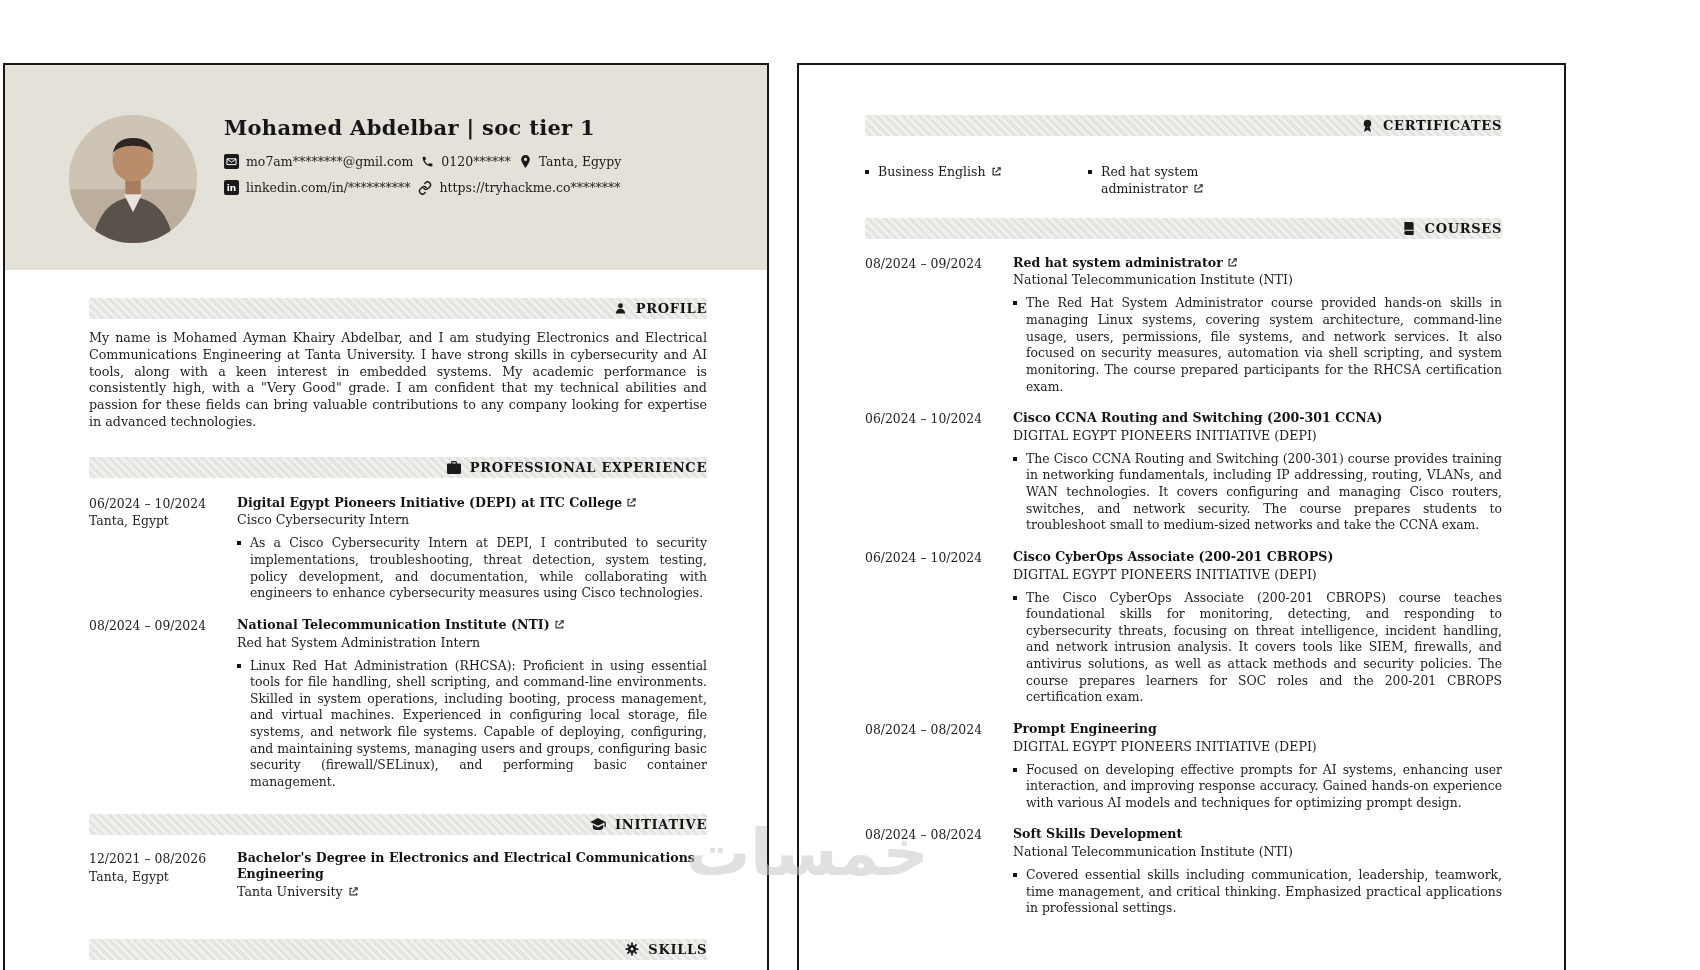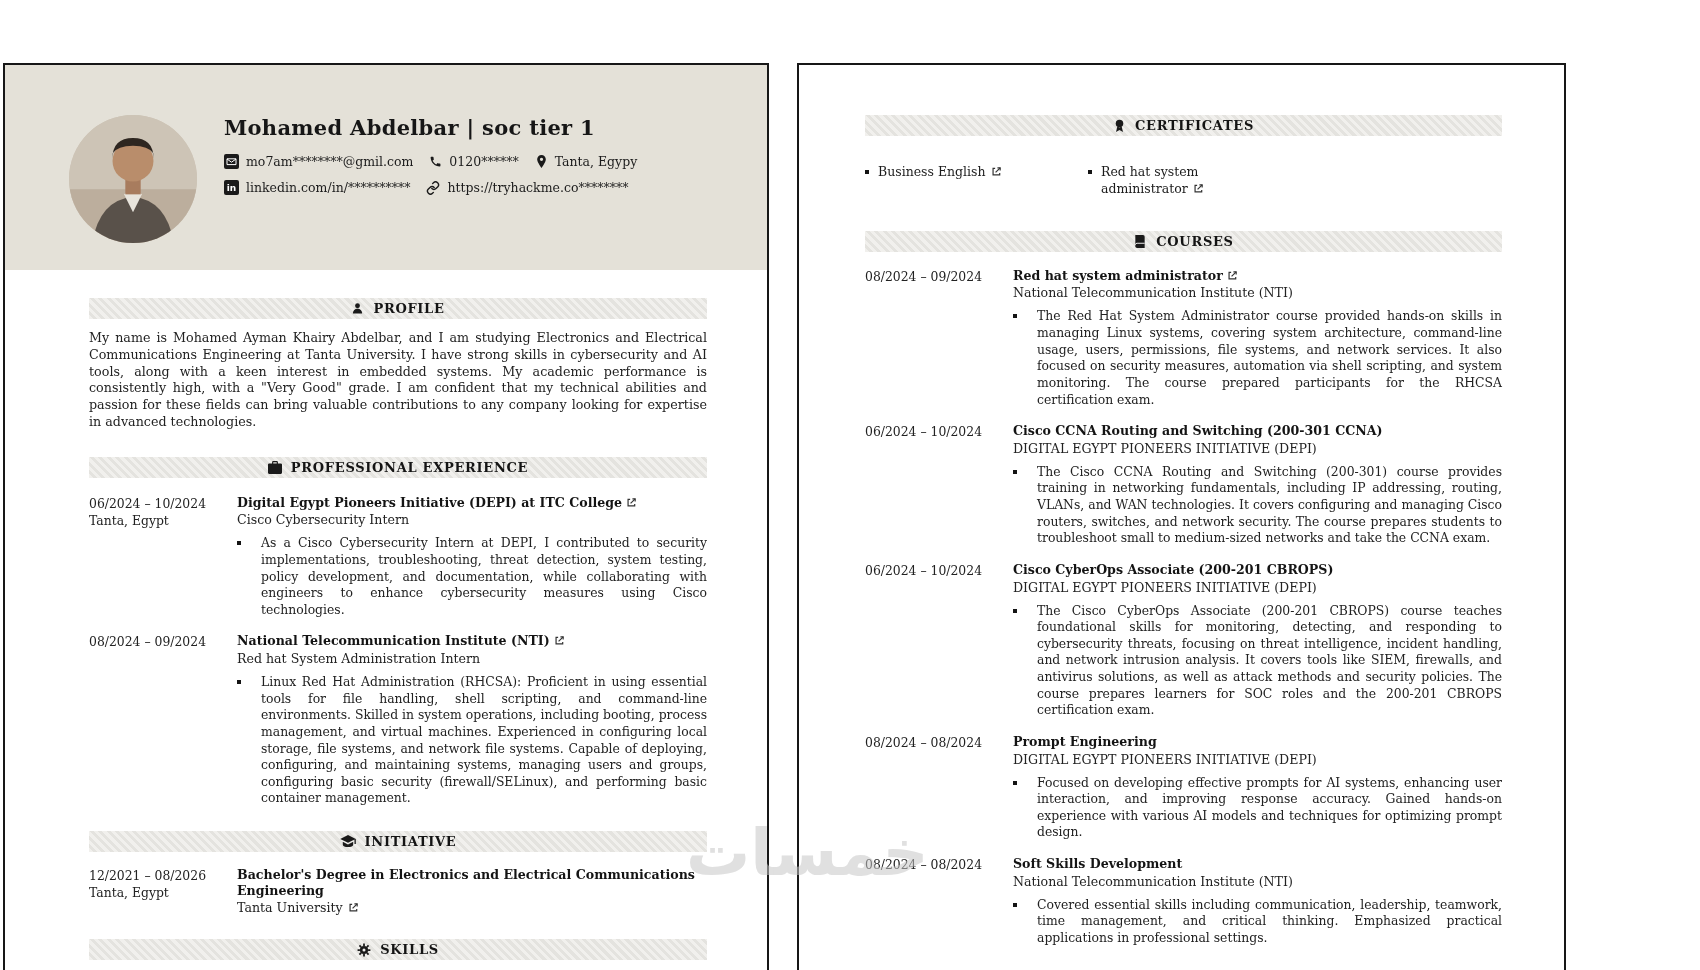--- a/index.html
+++ b/index.html
@@ -24,46 +24,46 @@
 
   
   .cv-header { position: relative; height: 205px; background: #e4e1d8; }
   .photo {
     position: absolute; left: 64px; top: 50px;
     width: 128px; height: 128px;
     border-radius: 50%; overflow: hidden; background: #cdc4b6;
   }
   .header-right { position: absolute; left: 219px; top: 50px; width: 520px; }
   .name { font-size: 21px; font-weight: bold; letter-spacing: 0.3px; color: #161616; }
-  .contact-row { display: flex; gap: 16px; margin-top: 14px; align-items: flex-start; }
+  .contact-row { display: flex; gap: 8px; margin-top: 14px; align-items: flex-start; }
   .contact { display: flex; align-items: center; gap: 7px; font-size: 12.5px; white-space: nowrap; }
   .cicon { display: inline-flex; align-items: center; }
 
   
   .content  { padding: 0 60px 0 84px; }
   .content2 { padding: 50px 62px 0 66px; }
   .section-bar {
     margin-top: 26px; height: 21px;
-    display: flex; align-items: center; justify-content: center; gap: 9px;
+    display: flex; align-items: center; justify-content: flex-end; gap: 9px;
     background: repeating-linear-gradient(45deg, #f1f0ed 0 3px, #e4e3df 3px 6px);
   }
   .section-bar.first { margin-top: 0; }
   .section-title { font-weight: bold; font-size: 13px; letter-spacing: 0.7px; color: #141414; }
   .sicon { display: inline-flex; align-items: center; }
 
   .profile-text { margin-top: 11px; font-size: 12.7px; line-height: 1.32; text-align: justify; color: #222; }
 
   .entry { display: flex; margin-top: 15px; }
   .entry-left { width: 148px; flex: none; font-size: 12.4px; line-height: 1.4; color: #222; }
   .entry-right { flex: 1; font-size: 12.6px; }
   .entry-title { font-weight: bold; color: #141414; line-height: 1.25; }
   .entry-title .ext { margin-left: 4px; position: relative; top: 1px; display: inline-block; }
   .entry-sub { margin-top: 2px; color: #222; }
   .bullets { margin-top: 8px; }
-  .bullet-item { display: flex; gap: 20px; font-size: 12.4px; line-height: 1.34; text-align: justify; color: #222; }
+  .bullet-item { display: flex; gap: 9px; font-size: 12.4px; line-height: 1.34; text-align: justify; color: #222; }
   .bsq { flex: none; width: 4px; height: 4px; background: #141414; margin-top: 6px; }
 
   .tri-grid { display: grid; grid-template-columns: 223px 220px 1fr; margin-top: 28px; }
   .tri-item { display: flex; gap: 9px; font-size: 12.5px; line-height: 1.35; }
   .cert-text-wrap { max-width: 186px; }
   .cert-text-wrap .ext { margin-left: 5px; position: relative; top: 1px; display: inline-block; }
 
   
   .watermark {
     position: absolute; left: 686px; top: 816px;
@@ -227,21 +227,21 @@
         <div class="entry-right">
           <div class="entry-title"><span>Bachelor's Degree in Electronics and Electrical Communications Engineering</span></div>
           <div class="entry-sub"><span>Tanta University</span><span class="ext" style="margin-left:5px;position:relative;top:1px;display:inline-block"><svg width="11" height="11" viewBox="0 0 24 24" fill="none" stroke="#333" stroke-width="2.6">
                   <path d="M14 4h6v6"></path>
                   <path d="M20 4 10 14"></path>
                   <path d="M9 5H4.5v14.5H19V15"></path>
                 </svg></span></div>
         </div>
       </div>
 
-      <div class="section-bar" style="margin-top:24px">
+      <div class="section-bar" style="margin-top:40px">
         <span class="sicon">
           <svg width="14" height="14" viewBox="0 0 24 24">
               <g stroke="#1a1a1a" stroke-width="3">
                 <path d="M12 1v4M12 19v4M1 12h4M19 12h4M4.2 4.2 7 7M17 17l2.8 2.8M19.8 4.2 17 7M7 17l-2.8 2.8"></path>
               </g>
               <circle cx="12" cy="12" r="7" fill="#1a1a1a"></circle>
               <circle cx="12" cy="12" r="2.6" fill="#efeeec"></circle>
             </svg>
         </span>
         <span class="section-title">SKILLS</span>
@@ -291,21 +291,21 @@
           <span class="bsq"></span>
           <span class="cert-text-wrap"><span>Red hat system administrator</span><span class="ext"><svg width="11" height="11" viewBox="0 0 24 24" fill="none" stroke="#333" stroke-width="2.6">
                   <path d="M14 4h6v6"></path>
                   <path d="M20 4 10 14"></path>
                   <path d="M9 5H4.5v14.5H19V15"></path>
                 </svg></span></span>
         </div>
         <div></div>
       </div>
 
-      <div class="section-bar" style="margin-top:33px">
+      <div class="section-bar" style="margin-top:20px">
         <span class="sicon">
           <svg width="14" height="13" viewBox="0 0 24 22" fill="#1a1a1a">
               <path d="M4 0h13a3 3 0 0 1 3 3v19H7a3 3 0 0 1-3-3V0z"></path>
               <path d="M4 16.5A3 3 0 0 1 7 14h13" stroke="#fff" fill="none" stroke-width="1.6"></path>
             </svg>
         </span>
         <span class="section-title">COURSES</span>
       </div>
 
       <div class="entry" style="margin-top:16px">

